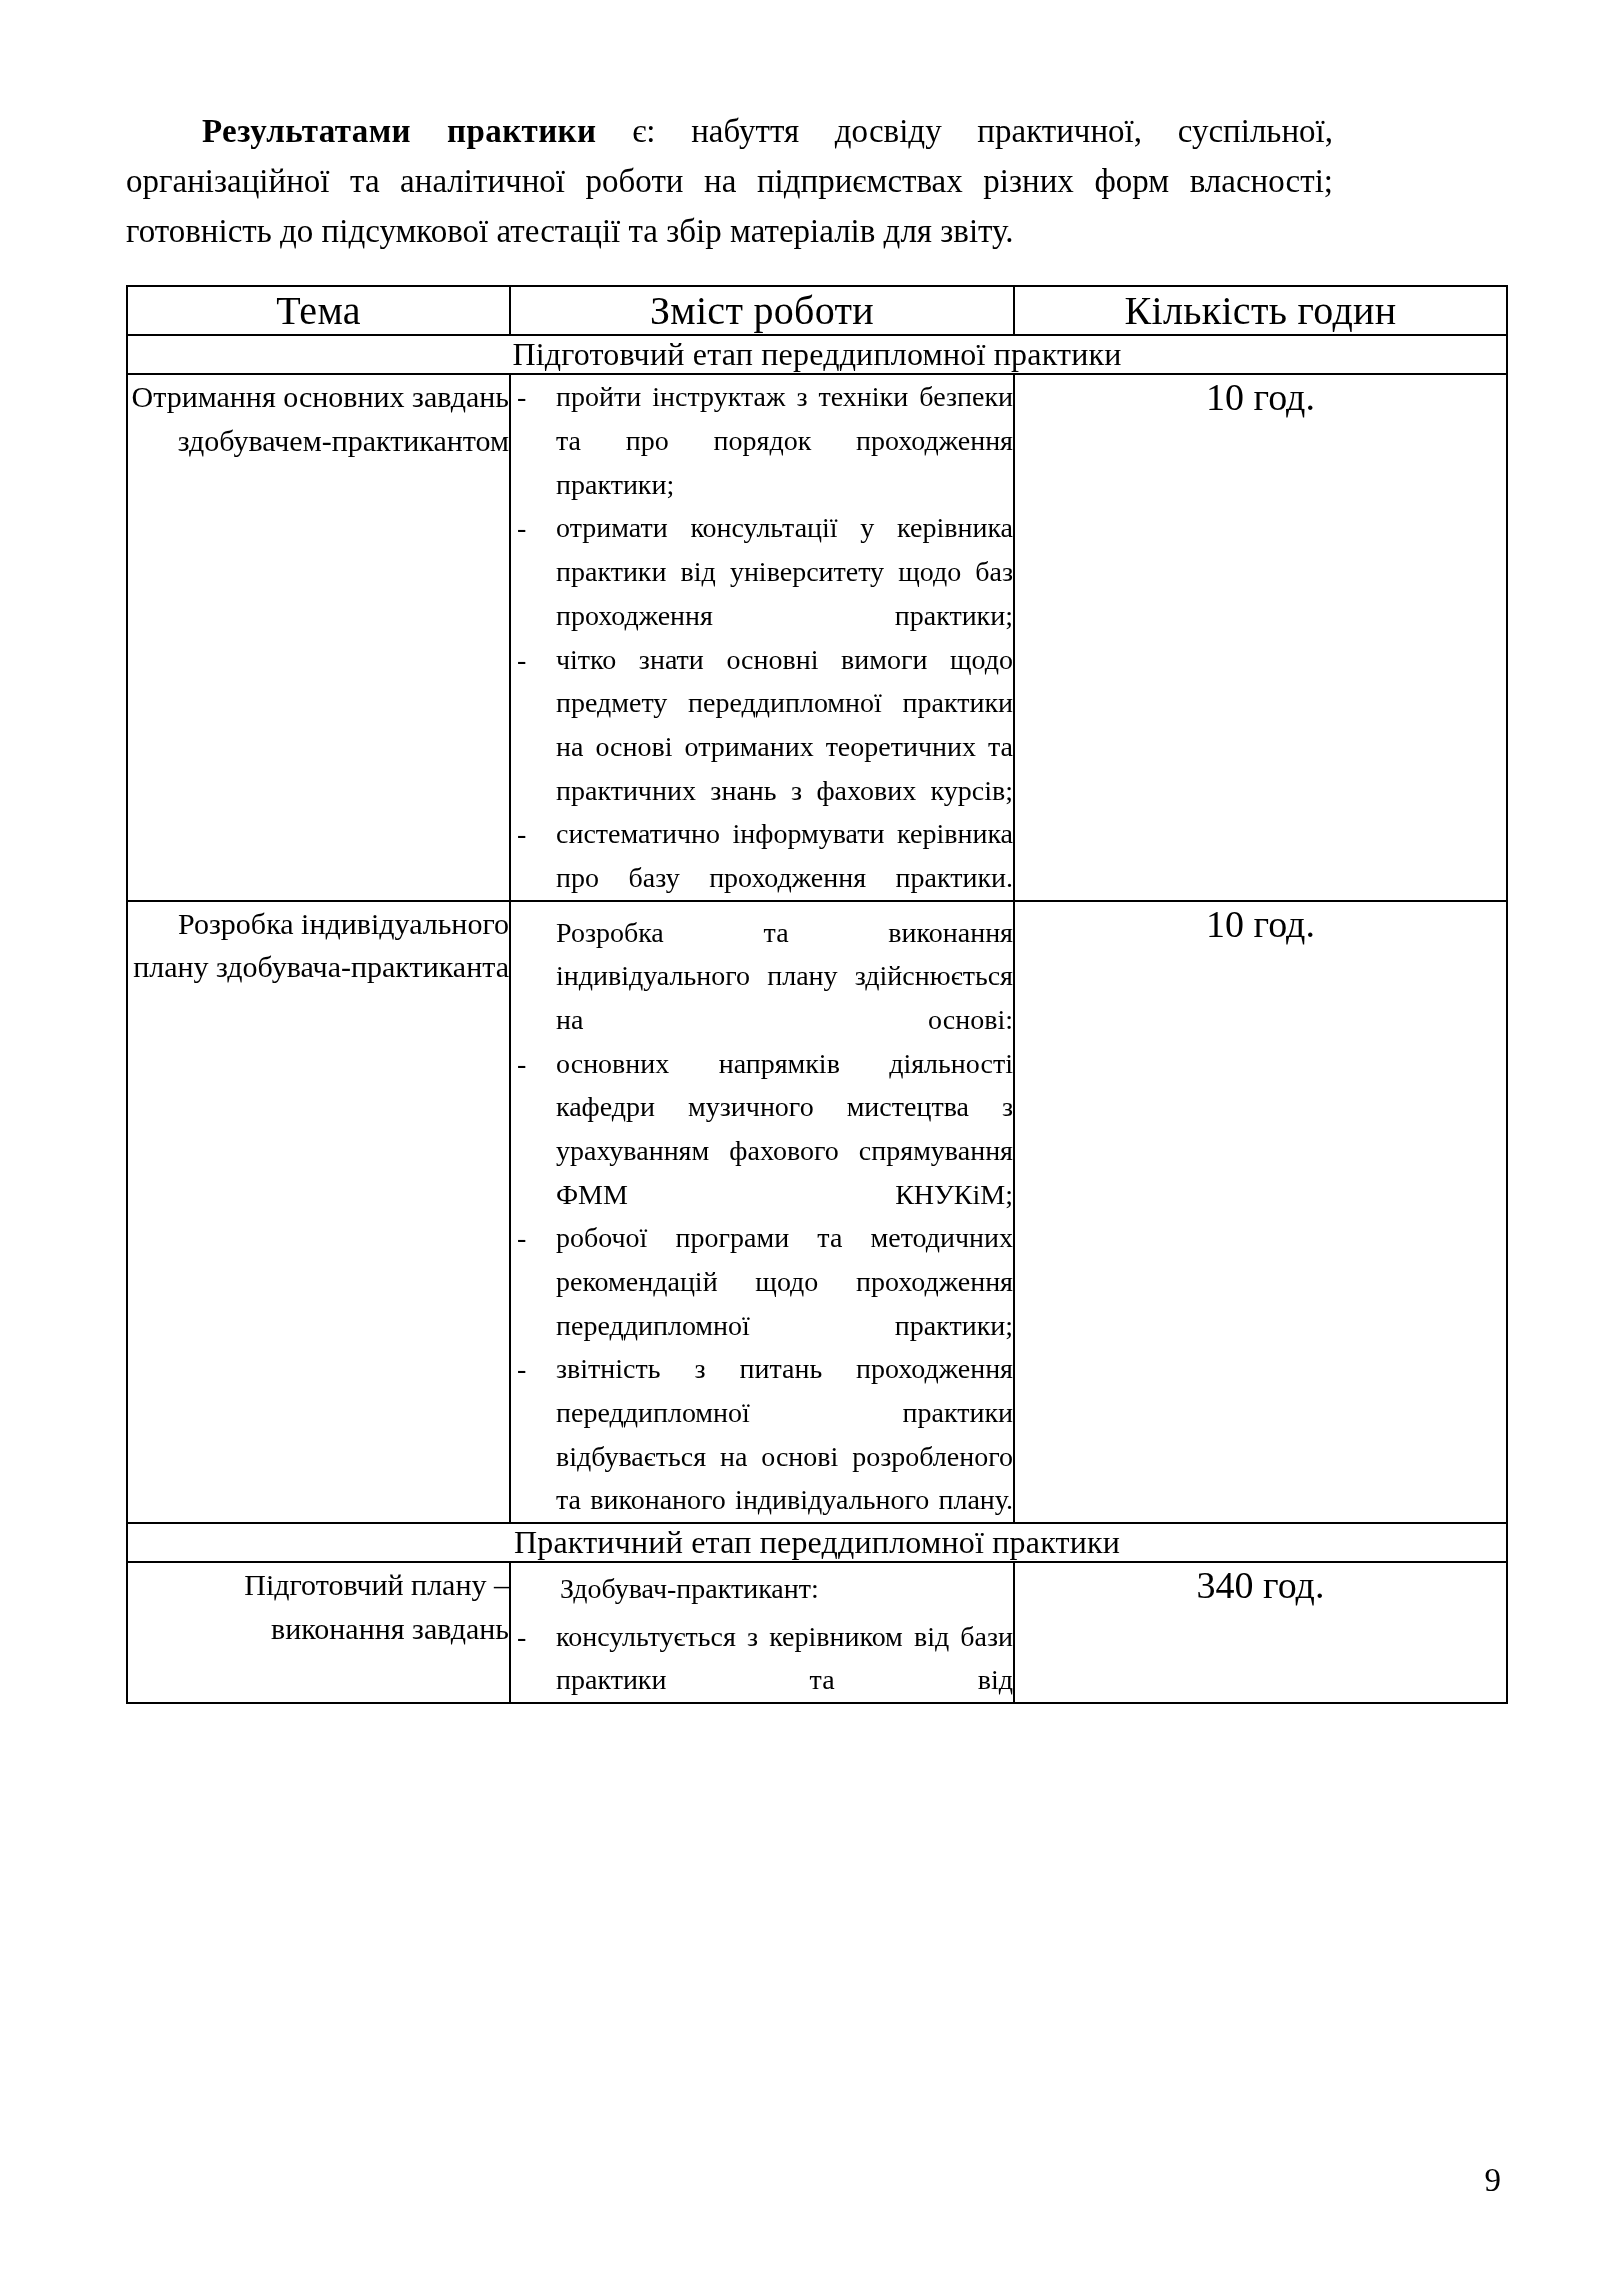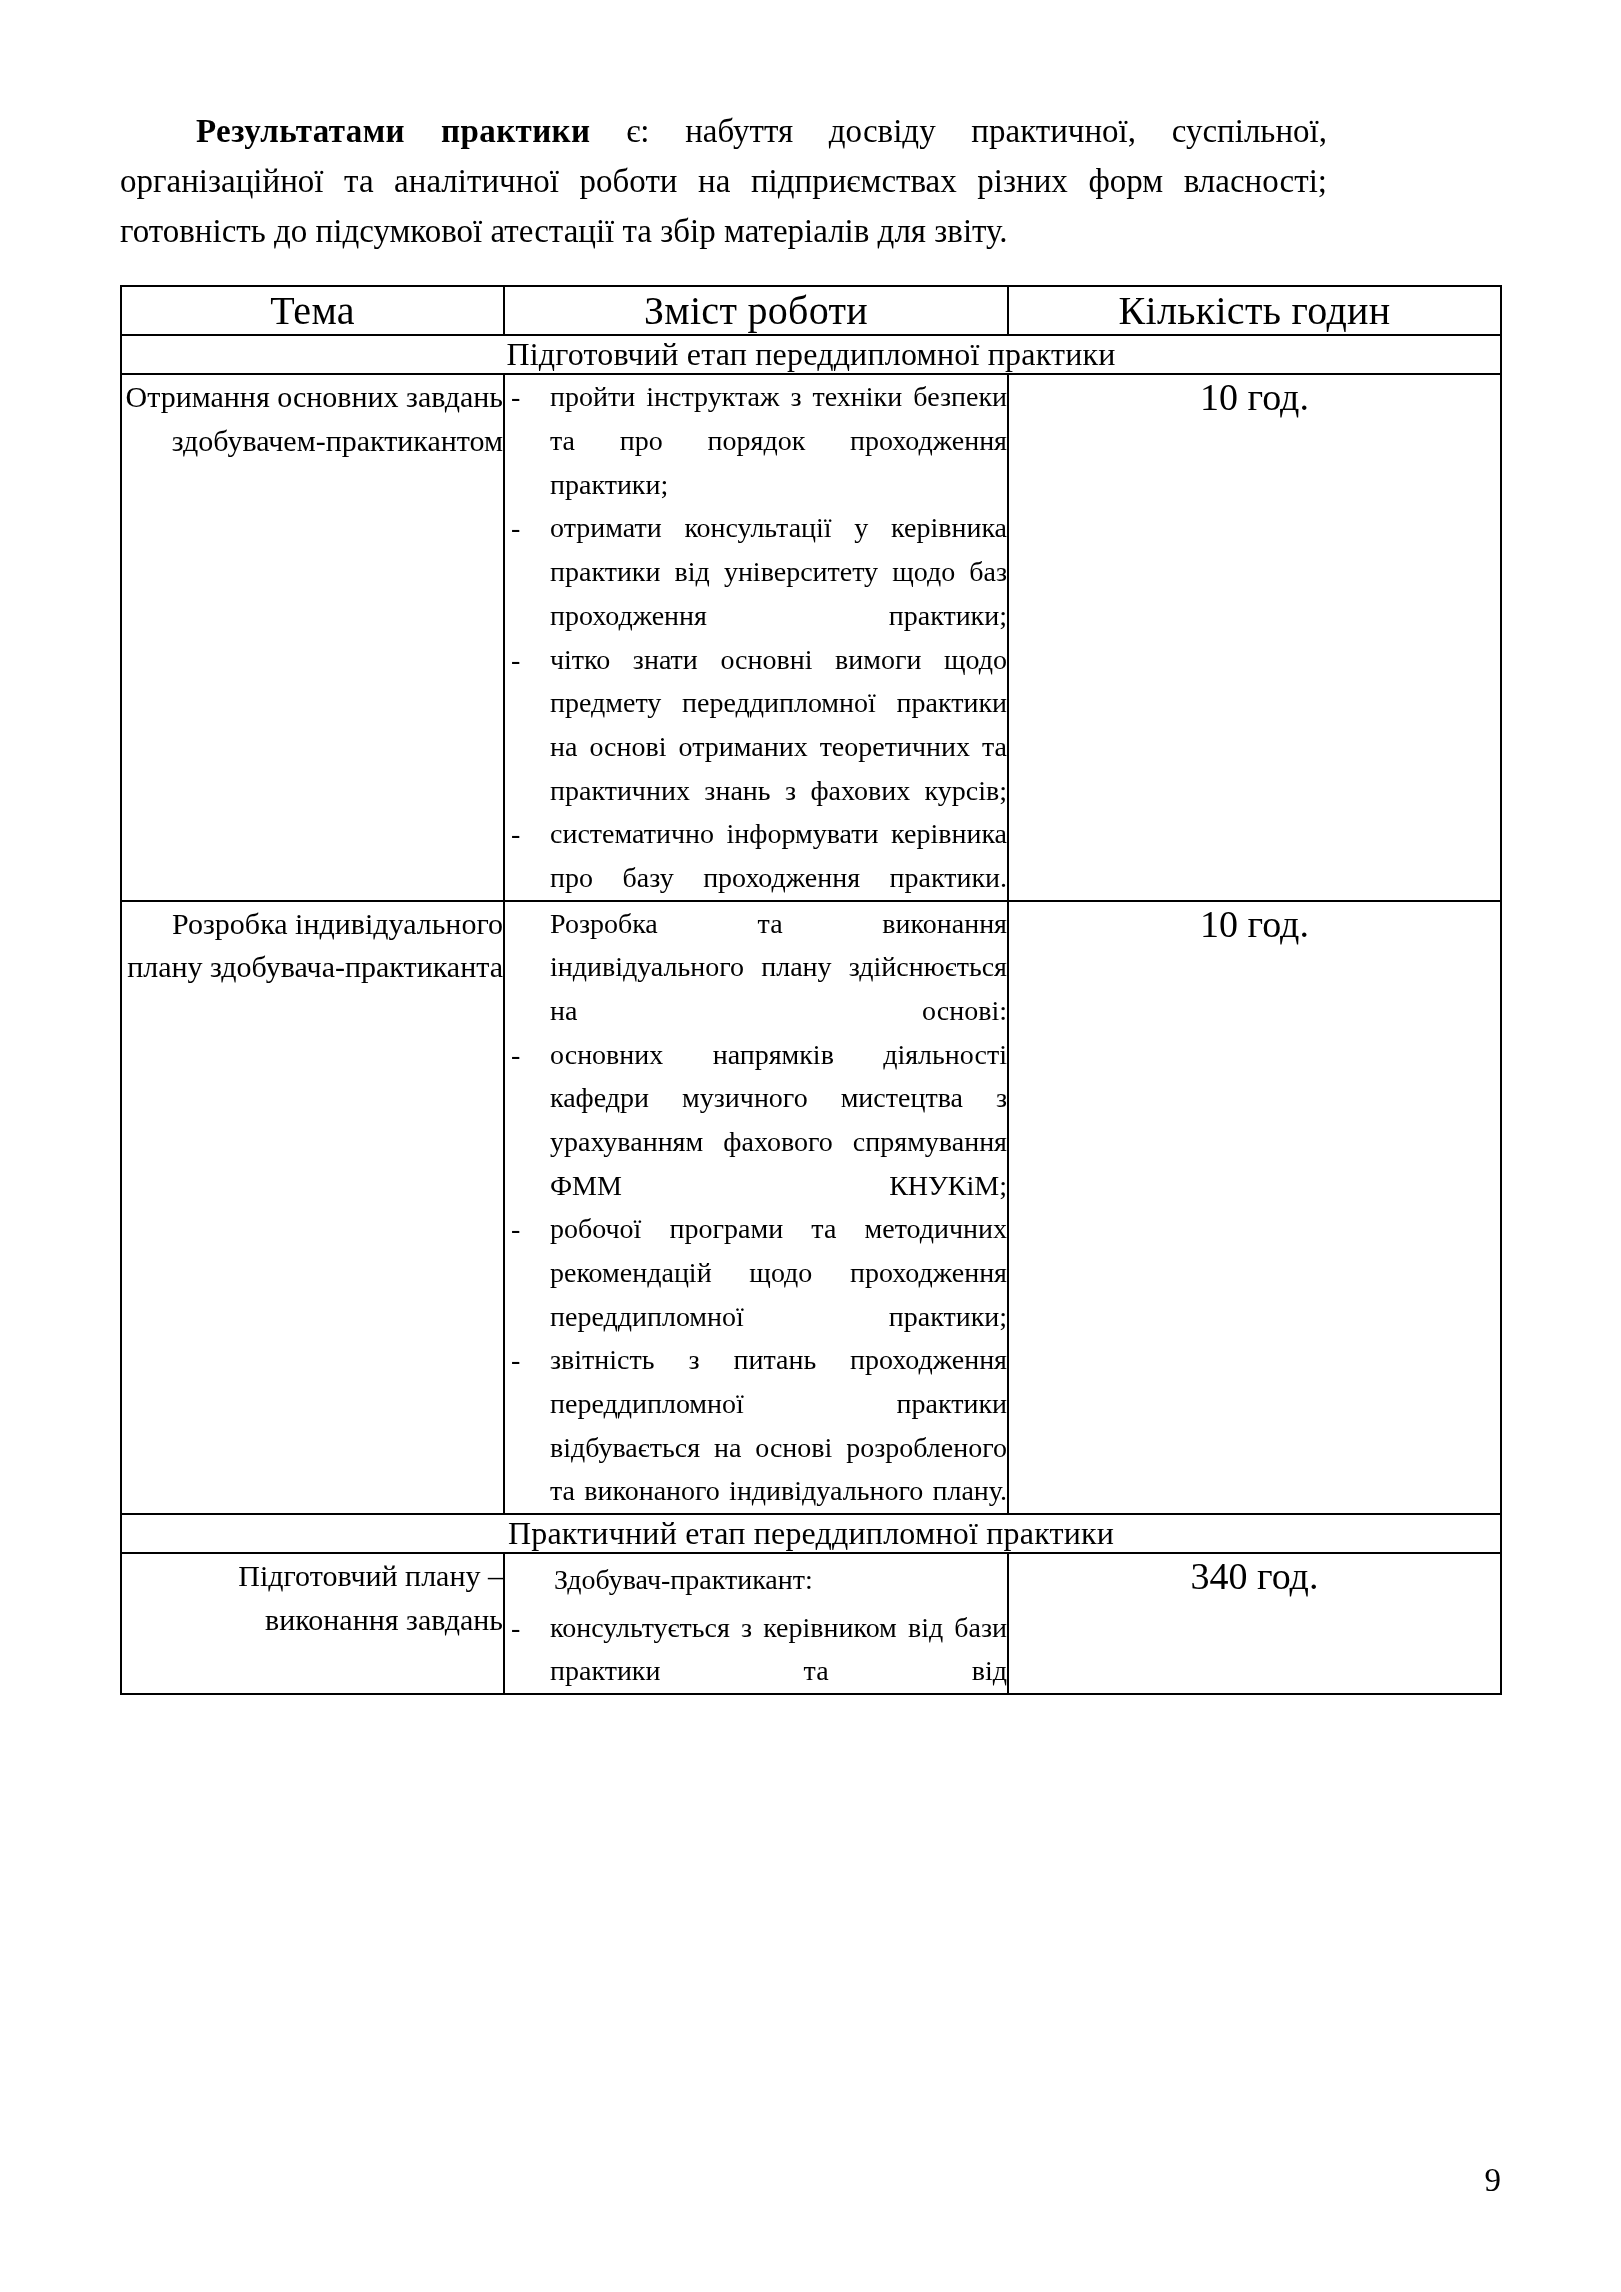--- a/index.html
+++ b/index.html
@@ -17,21 +17,21 @@
     width: 1621px;
     height: 2293px;
     margin: 0 auto;
     background: #ffffff;
     box-sizing: border-box;
     padding: 0;
     overflow: hidden;
   }
   .content {
     position: absolute;
-    left: 120px;
+    left: 126px;
     top: 106px;
     width: 1207px;
     font-family: Liberation Serif, serif;
   }
 
   
   .intro {
     font-size: 33px;
     line-height: 1.52;
     text-align: justify;
@@ -101,21 +101,21 @@
   }
 
   td.work {
     padding: 9.8px 11.8px 11.8px 9.8px;
     line-height: 1.56;
     font-size: 28px;
   }
   td.work .lead {
     text-align: justify;
     text-justify: inter-word;
-    margin: 0 0 0 0;
+    margin: 9px 0 0 0;
     padding-left: 45px;
   }
   td.work .plain {
     text-align: left;
     margin: 4px;
     padding-left: 45px;
   }
   ul.dashlist {
     list-style: none;
     margin: 0;

